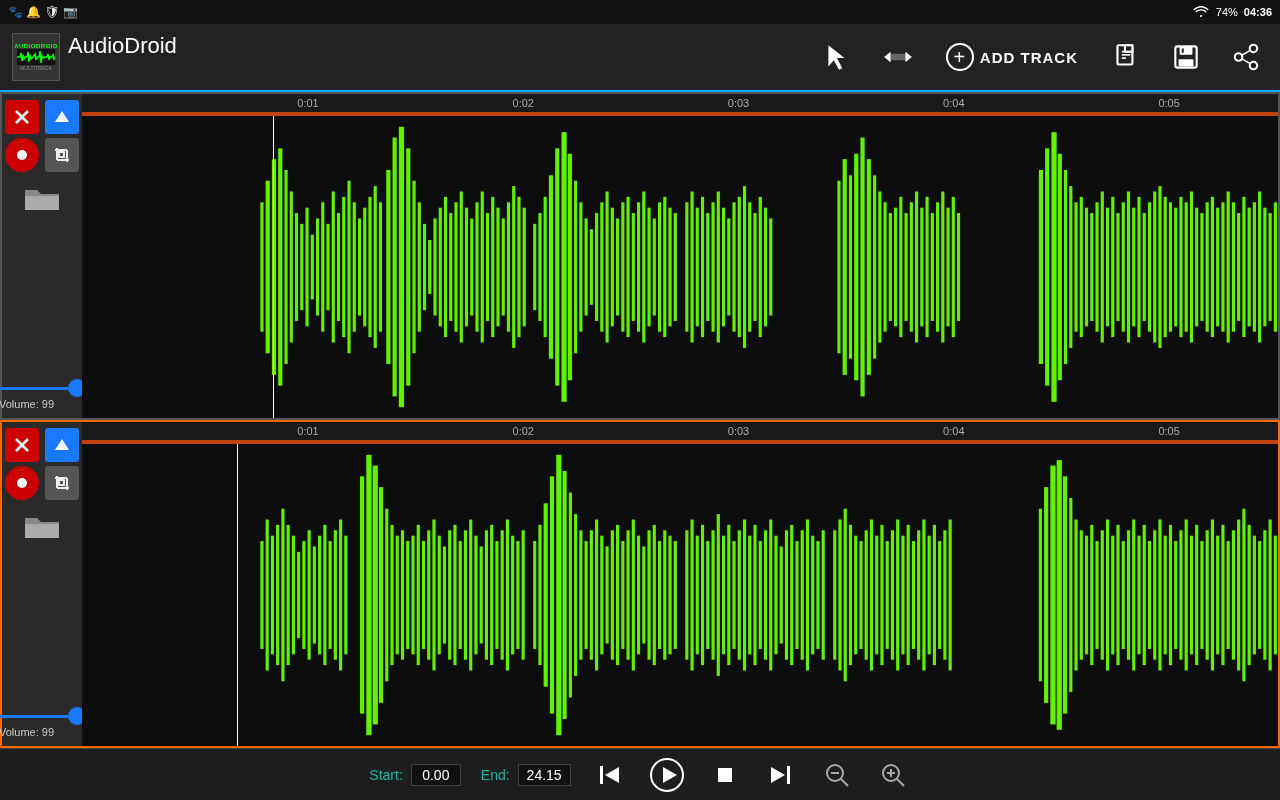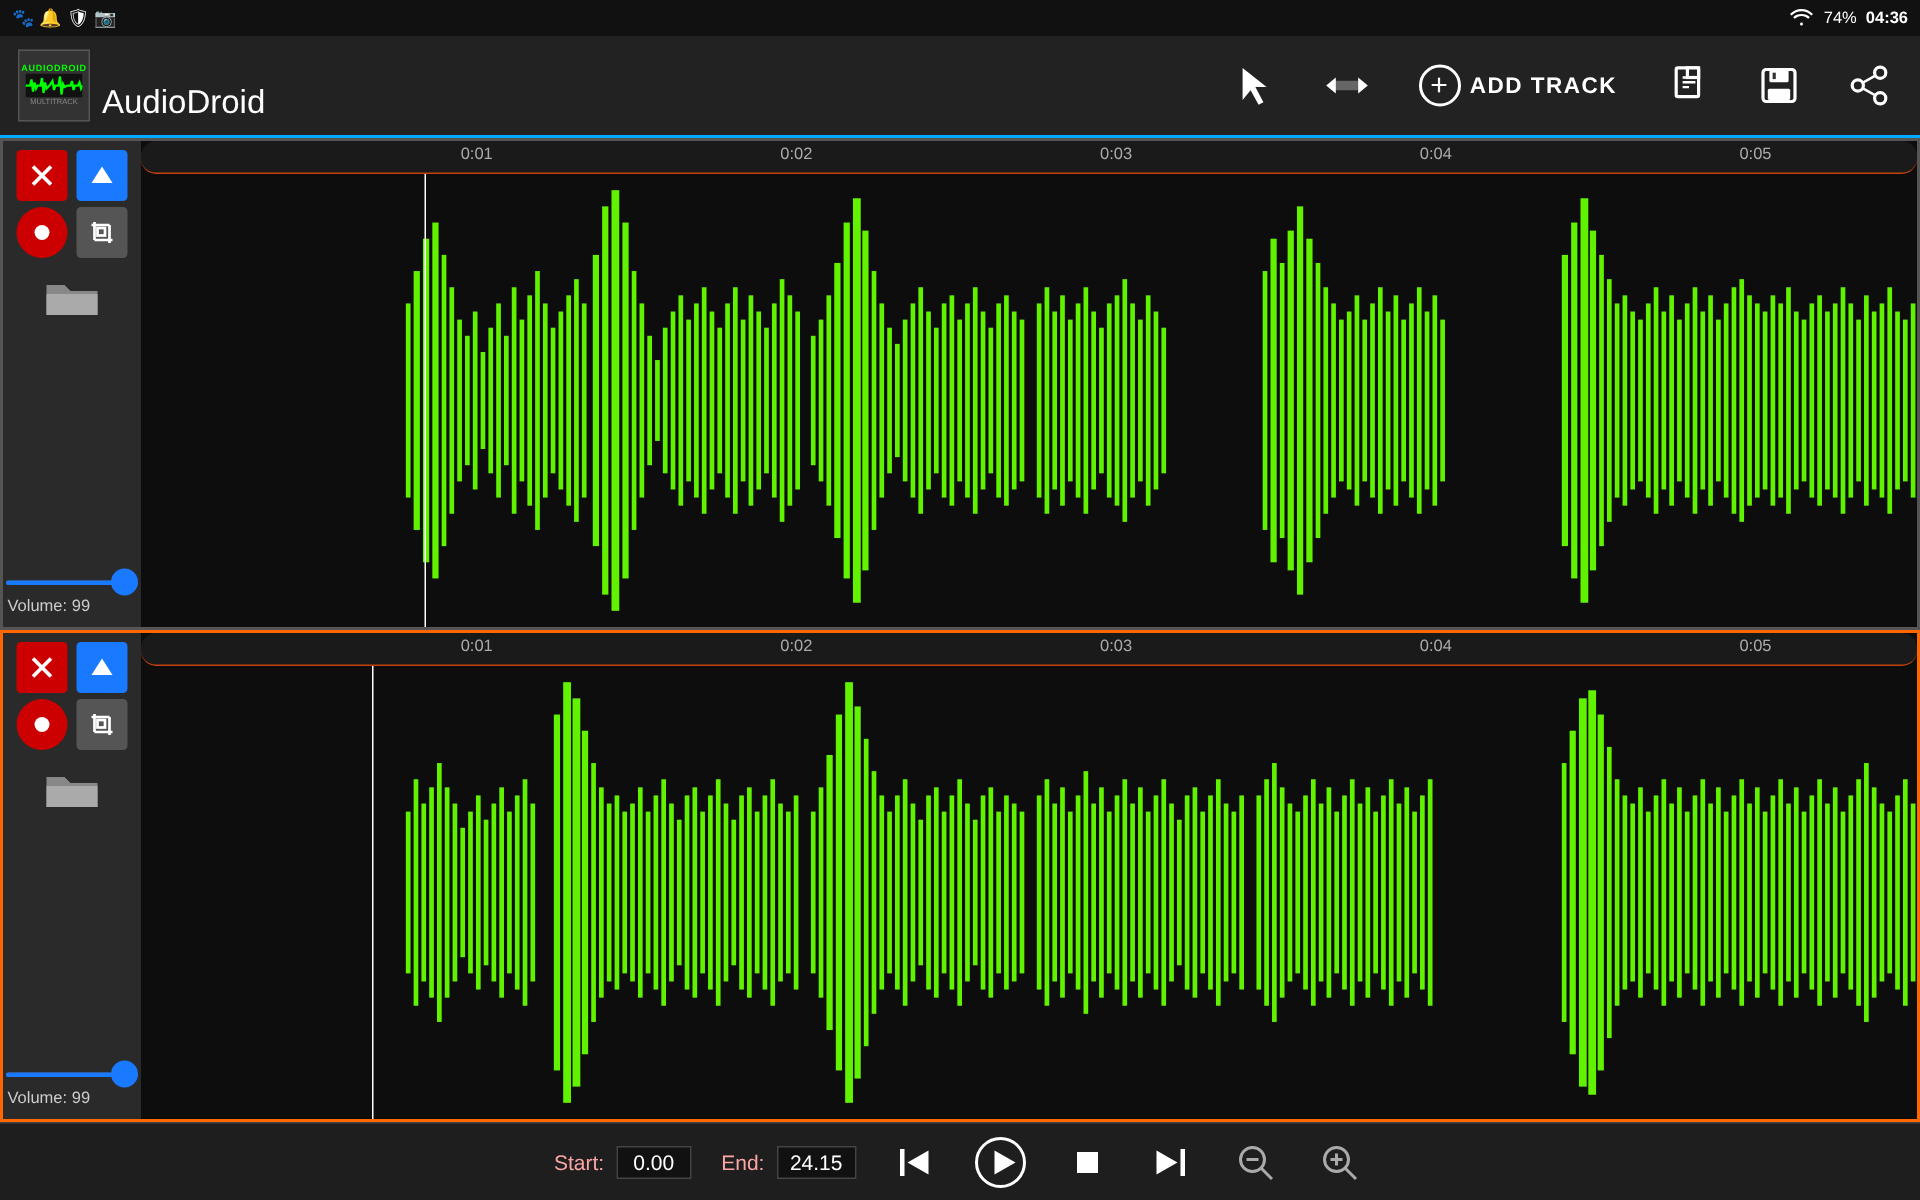--- a/index.html
+++ b/index.html
@@ -38,21 +38,21 @@
       height: 68px;
       background: #222;
       display: flex;
       align-items: center;
       padding: 0 12px;
       gap: 16px;
       border-bottom: 2px solid #00aaff;
     }
     #app-logo {
       display: flex;
-      align-items: flex-end;
+      align-items: flex-start;
       gap: 8px;
     }
     #logo-box {
       width: 48px;
       height: 48px;
       background: #333;
       border: 1px solid #555;
       display: flex;
       flex-direction: column;
       align-items: center;
@@ -127,21 +127,21 @@
     }
     .track.active-track {
       border: 2px solid #ff6600;
     }
     .track:not(.active-track) {
       border: 2px solid #555;
     }
 
     
     .track-controls {
-      width: 92px;
+      width: 80px;
       background: #2a2a2a;
       display: flex;
       flex-direction: column;
       align-items: center;
       padding: 6px 4px;
       gap: 4px;
       flex-shrink: 0;
     }
     .ctrl-row {
       display: flex;
@@ -255,22 +255,21 @@
       overflow: hidden;
       background: #0d0d0d;
     }
 
     
     .timeline {
       height: 22px;
       width: 100%;
       position: relative;
       background: #1a1a1a;
-      border-bottom: 1px solid #c2410c;
-      border-radius: 10px;
+      border-bottom: 4px solid #c2410c;
     }
     .time-marker {
       position: absolute;
       font-size: 11px;
       color: #aaa;
       top: 3px;
     }
 
     
     .waveform-container {
@@ -335,21 +334,21 @@
       gap: 20px;
       padding: 0 20px;
     }
     .transport-info {
       display: flex;
       align-items: center;
       gap: 8px;
       font-size: 14px;
     }
     .transport-label {
-      color: #fca5a5;
+      color: #14b8a6;
     }
     .transport-value {
       color: #fff;
       background: #111;
       border: 1px solid #444;
       padding: 2px 8px;
       font-size: 14px;
       min-width: 50px;
       text-align: center;
     }

